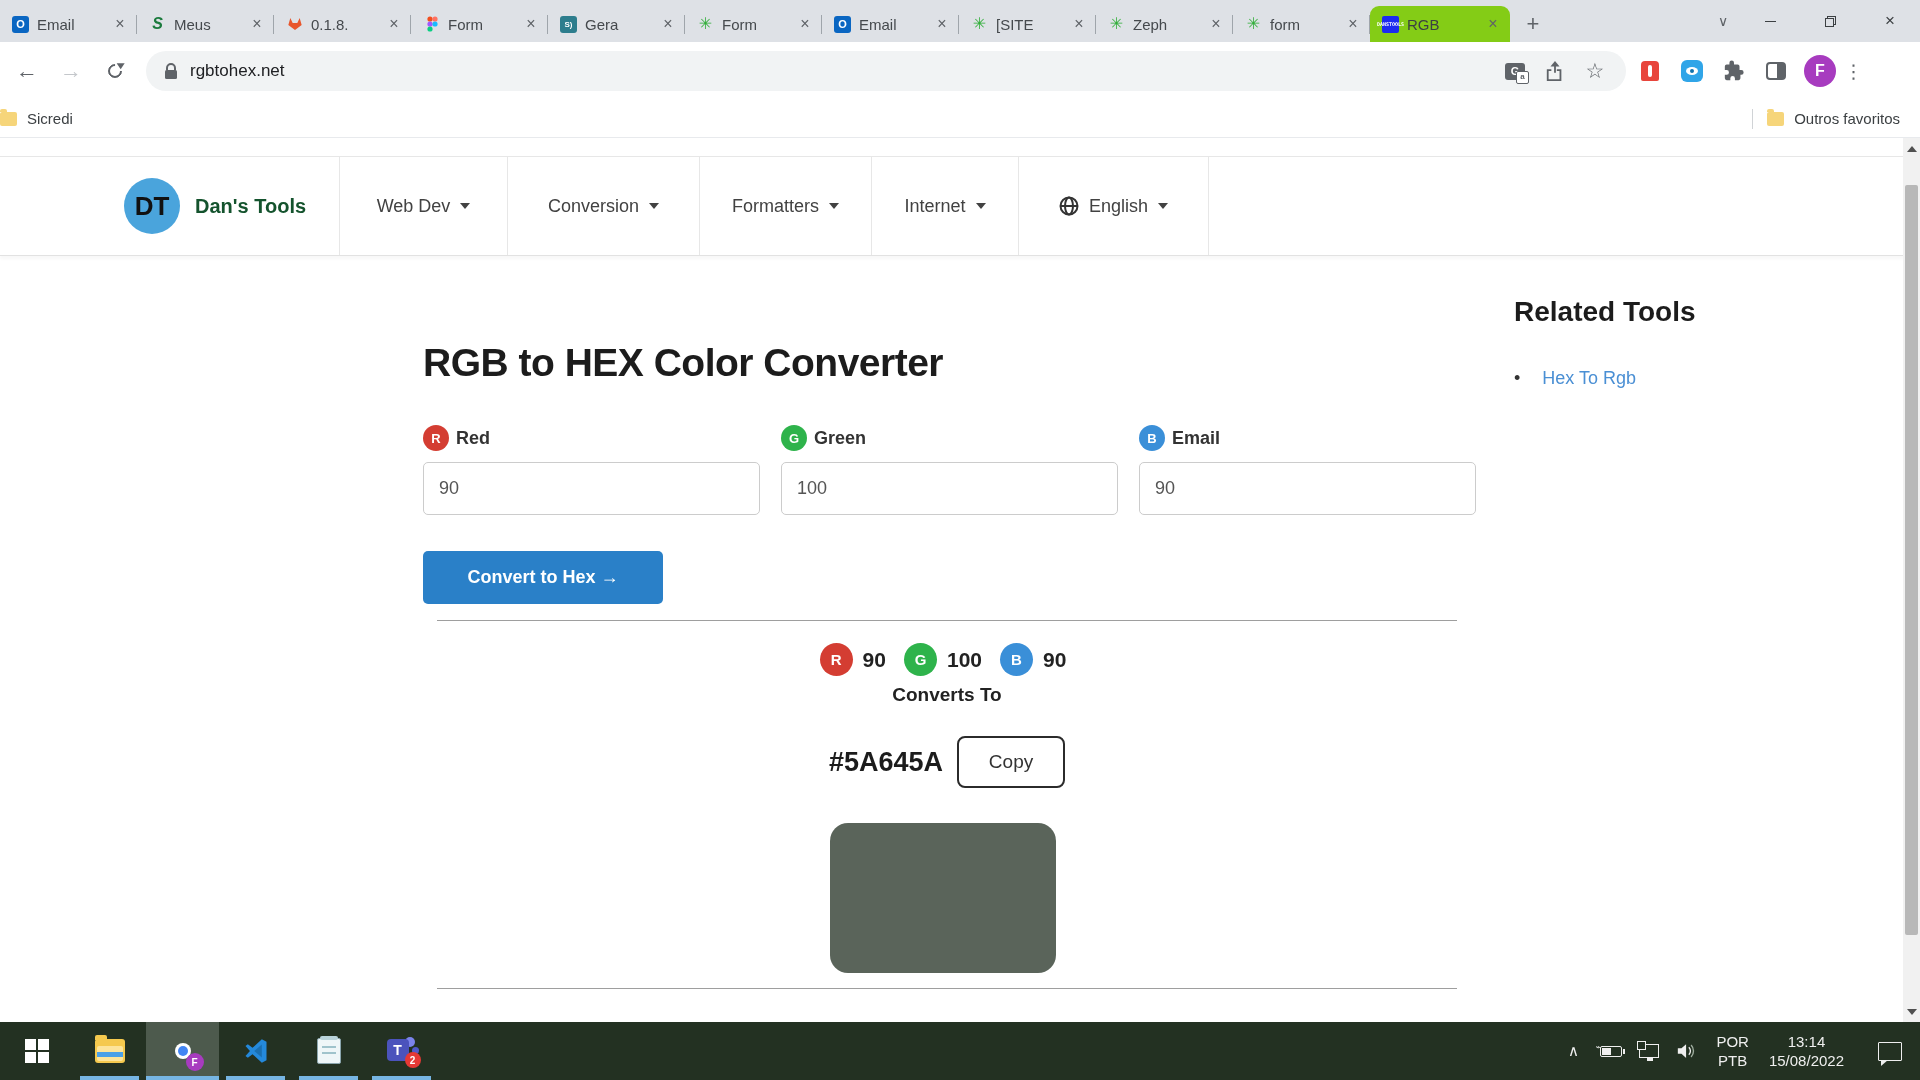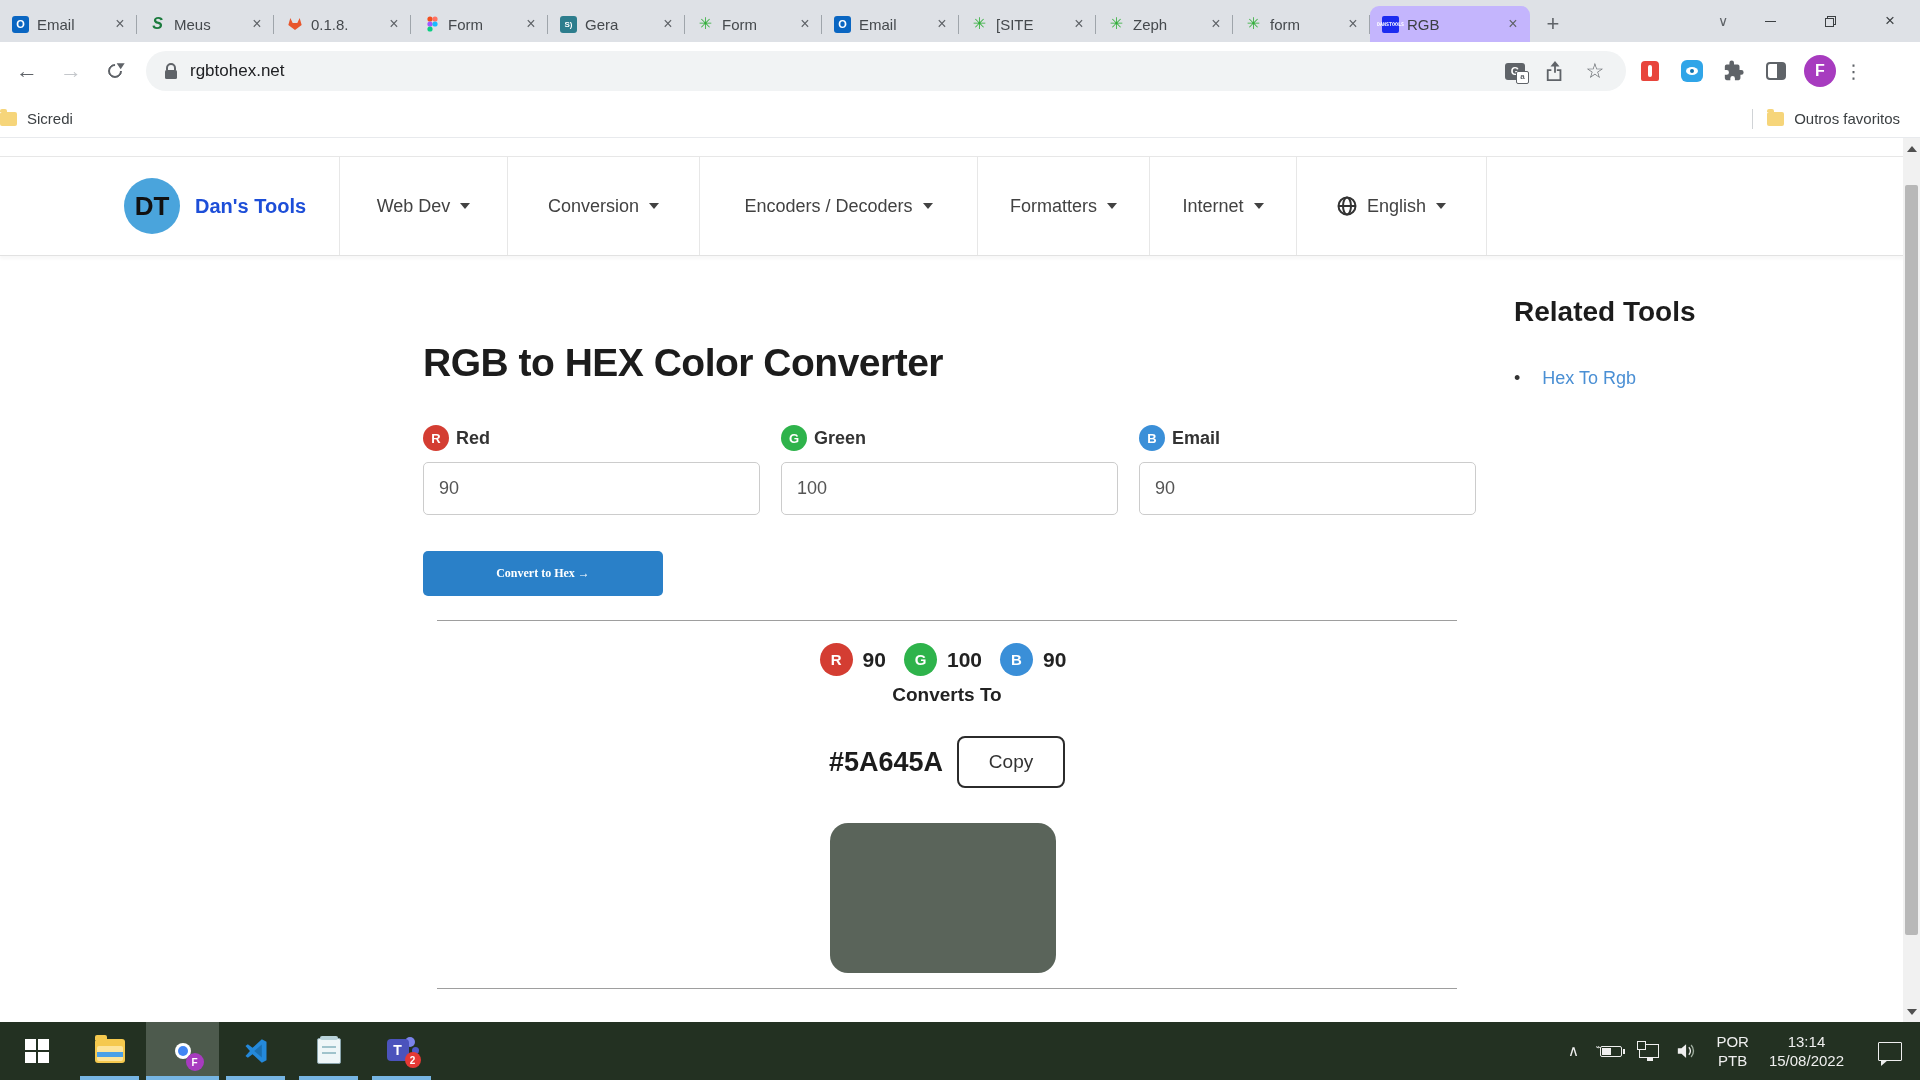--- a/index.html
+++ b/index.html
@@ -7,21 +7,21 @@
   body { font-family:"Liberation Sans", sans-serif; background:#fff; }
   #screen { position:relative; width:1920px; height:1080px; }
 
   
   .tabstrip { position:absolute; top:0; left:0; width:1920px; height:42px; background:#dee1e6; display:flex; align-items:flex-end; }
   .tab { position:relative; height:36px; width:137px; display:flex; align-items:center; padding:0 8px 0 12px; cursor:pointer; }
   .tab:not(.active):after { content:""; position:absolute; right:0; top:9px; height:19px; width:1px; background:#9fa5ab; }
   .tab .fav { width:17px; height:17px; flex:0 0 17px; margin-right:8px; display:flex; align-items:center; justify-content:center; }
   .tab .title { flex:1; font-size:15px; color:#45494d; white-space:nowrap; overflow:hidden; }
   .tab .close { width:18px; height:18px; flex:0 0 18px; font-size:16px; line-height:17px; text-align:center; color:#5f6368; border-radius:50%; }
-  .tab.active { background:#c4b5fd; border-radius:9px 9px 0 0; width:160px; height:36px; }
+  .tab.active { background:#84cc16; border-radius:9px 9px 0 0; width:140px; height:36px; }
   .tab.active .title { color:#3c4043; }
   .newtab { width:30px; height:30px; margin:0 0 3px 8px; font-size:22px; color:#5f6368; display:flex; align-items:center; justify-content:center; }
   .tabstrip-right { margin-left:auto; display:flex; align-items:center; height:42px; }
   .tsearch { width:34px; height:34px; color:#5f6368; font-size:14px; display:flex; align-items:center; justify-content:center; }
   .winbtn { width:60px; height:40px; display:flex; align-items:center; justify-content:center; color:#3c4043; font-size:17px; }
   .restore-ic { position:relative; width:11px; height:11px; }
   .restore-ic i { position:absolute; border:1px solid #3c4043; width:9px; height:9px; display:block; }
   .restore-ic i:first-child { top:0; right:0; }
   .restore-ic i:last-child { bottom:0; left:0; background:#dee1e6; }
   .minus-ic { width:11px; height:0; border-top:1px solid #3c4043; }
@@ -64,40 +64,40 @@
   .bm-left { }
   .bm-right { margin-left:auto; margin-right:20px; display:flex; align-items:center; gap:14px; }
   .bm-sep { width:1px; height:20px; background:#d0d3d6; }
 
   
   .page { position:absolute; top:138px; left:0; width:1920px; height:884px; background:#fff; overflow:hidden; }
 
   .sitenav { position:absolute; top:18px; left:0; width:1920px; height:100px; background:#fff; border-top:1px solid #e7e7e7; border-bottom:1px solid #e2e2e2; box-shadow:0 3px 3px rgba(0,0,0,0.03); display:flex; align-items:stretch; }
   .brand { display:flex; align-items:center; width:340px; padding-left:124px; border-right:1px solid #e7e7e7; }
   .brand-logo { width:56px; height:56px; background:#4aa4dc; border-radius:50%; color:#111; font-size:26px; font-weight:bold; display:flex; align-items:center; justify-content:center; }
-  .brand-name { font-size:20px; font-weight:bold; color:#1d4ed8; margin-left:15px; white-space:nowrap; }
+  .brand-name { font-size:20px; font-weight:bold; color:#14532d; margin-left:15px; white-space:nowrap; }
   .navitem { display:flex; align-items:center; justify-content:center; gap:10px; font-size:18px; color:#424242; border-right:1px solid #e7e7e7; cursor:pointer; }
   .caret { width:0; height:0; border-left:5px solid transparent; border-right:5px solid transparent; border-top:6px solid #424242; }
   .globe { width:20px; height:20px; }
 
   .h1 { position:absolute; top:203px; left:423px; font-size:39px; font-weight:bold; color:#1c1c1c; letter-spacing:-0.5px; }
 
   .related { position:absolute; top:158px; left:1514px; }
   .related h2 { font-size:28px; font-weight:bold; color:#1c1c1c; }
   .related-link-row { margin-top:40px; display:flex; align-items:center; gap:22px; font-size:18px; }
   .bullet { color:#333; font-size:18px; }
   .rlink { color:#4a8fd4; cursor:pointer; }
 
   .field { position:absolute; width:337px; }
   .f0 { left:423px; top:287px; } .f1 { left:781px; top:287px; } .f2 { left:1139px; top:287px; }
   .flabel { display:flex; align-items:center; gap:7px; font-size:18px; font-weight:bold; color:#333; }
   .badge-sm { width:26px; height:26px; border-radius:50%; color:#fff; font-size:13px; font-weight:bold; display:flex; align-items:center; justify-content:center; }
   .field input { margin-top:11px; width:337px; height:53px; border:1px solid #ccc; border-radius:5px; font-size:18px; color:#555; padding-left:15px; font-family:"Liberation Sans",sans-serif; outline:none; }
 
-  .convert-btn { position:absolute; left:423px; top:413px; width:240px; height:45px; background:#2a80c8; border:none; border-radius:5px; color:#fff; font-size:12px; font-weight:bold; font-family:Liberation Serif, serif; cursor:pointer; }
+  .convert-btn { position:absolute; left:423px; top:413px; width:240px; height:53px; background:#2a80c8; border:none; border-radius:5px; color:#fff; font-size:18px; font-weight:bold; font-family:Liberation Sans, sans-serif; cursor:pointer; }
 
   .hr1 { position:absolute; left:437px; top:482px; width:1020px; height:0; border-top:1px solid #9e9e9e; }
   .hr2 { position:absolute; left:437px; top:850px; width:1020px; height:0; border-top:1px solid #9e9e9e; }
 
   .result-badges { position:absolute; left:437px; top:505px; width:1020px; display:flex; align-items:center; justify-content:center; gap:10px; }
   .badge-lg { width:33px; height:33px; border-radius:50%; color:#fff; font-size:15px; font-weight:bold; display:flex; align-items:center; justify-content:center; }
   .rb-val { font-size:21px; font-weight:bold; color:#222; margin-right:8px; }
   .converts-to { position:absolute; left:437px; top:546px; width:1020px; text-align:center; font-size:19px; font-weight:bold; color:#222; }
 
   .hexrow { position:absolute; left:437px; top:598px; width:1020px; display:flex; align-items:center; justify-content:center; gap:14px; }
@@ -314,24 +314,20 @@
         <div class="brand-name">Dan's Tools</div>
       </div>
       <div class="navitem" style="width:168px">
         <span>Web Dev</span>
           <span class="caret"></span>
       </div>
       <div class="navitem" style="width:192px">
         <span>Conversion</span>
           <span class="caret"></span>
       </div>
-      <div class="navitem" style="width:278px">
-        <span>Encoders / Decoders</span>
-          <span class="caret"></span>
-      </div>
       <div class="navitem" style="width:172px">
         <span>Formatters</span>
           <span class="caret"></span>
       </div>
       <div class="navitem" style="width:147px">
         <span>Internet</span>
           <span class="caret"></span>
       </div>
       <div class="navitem" style="width:190px">
         <svg class="globe" viewBox="0 0 20 20">

